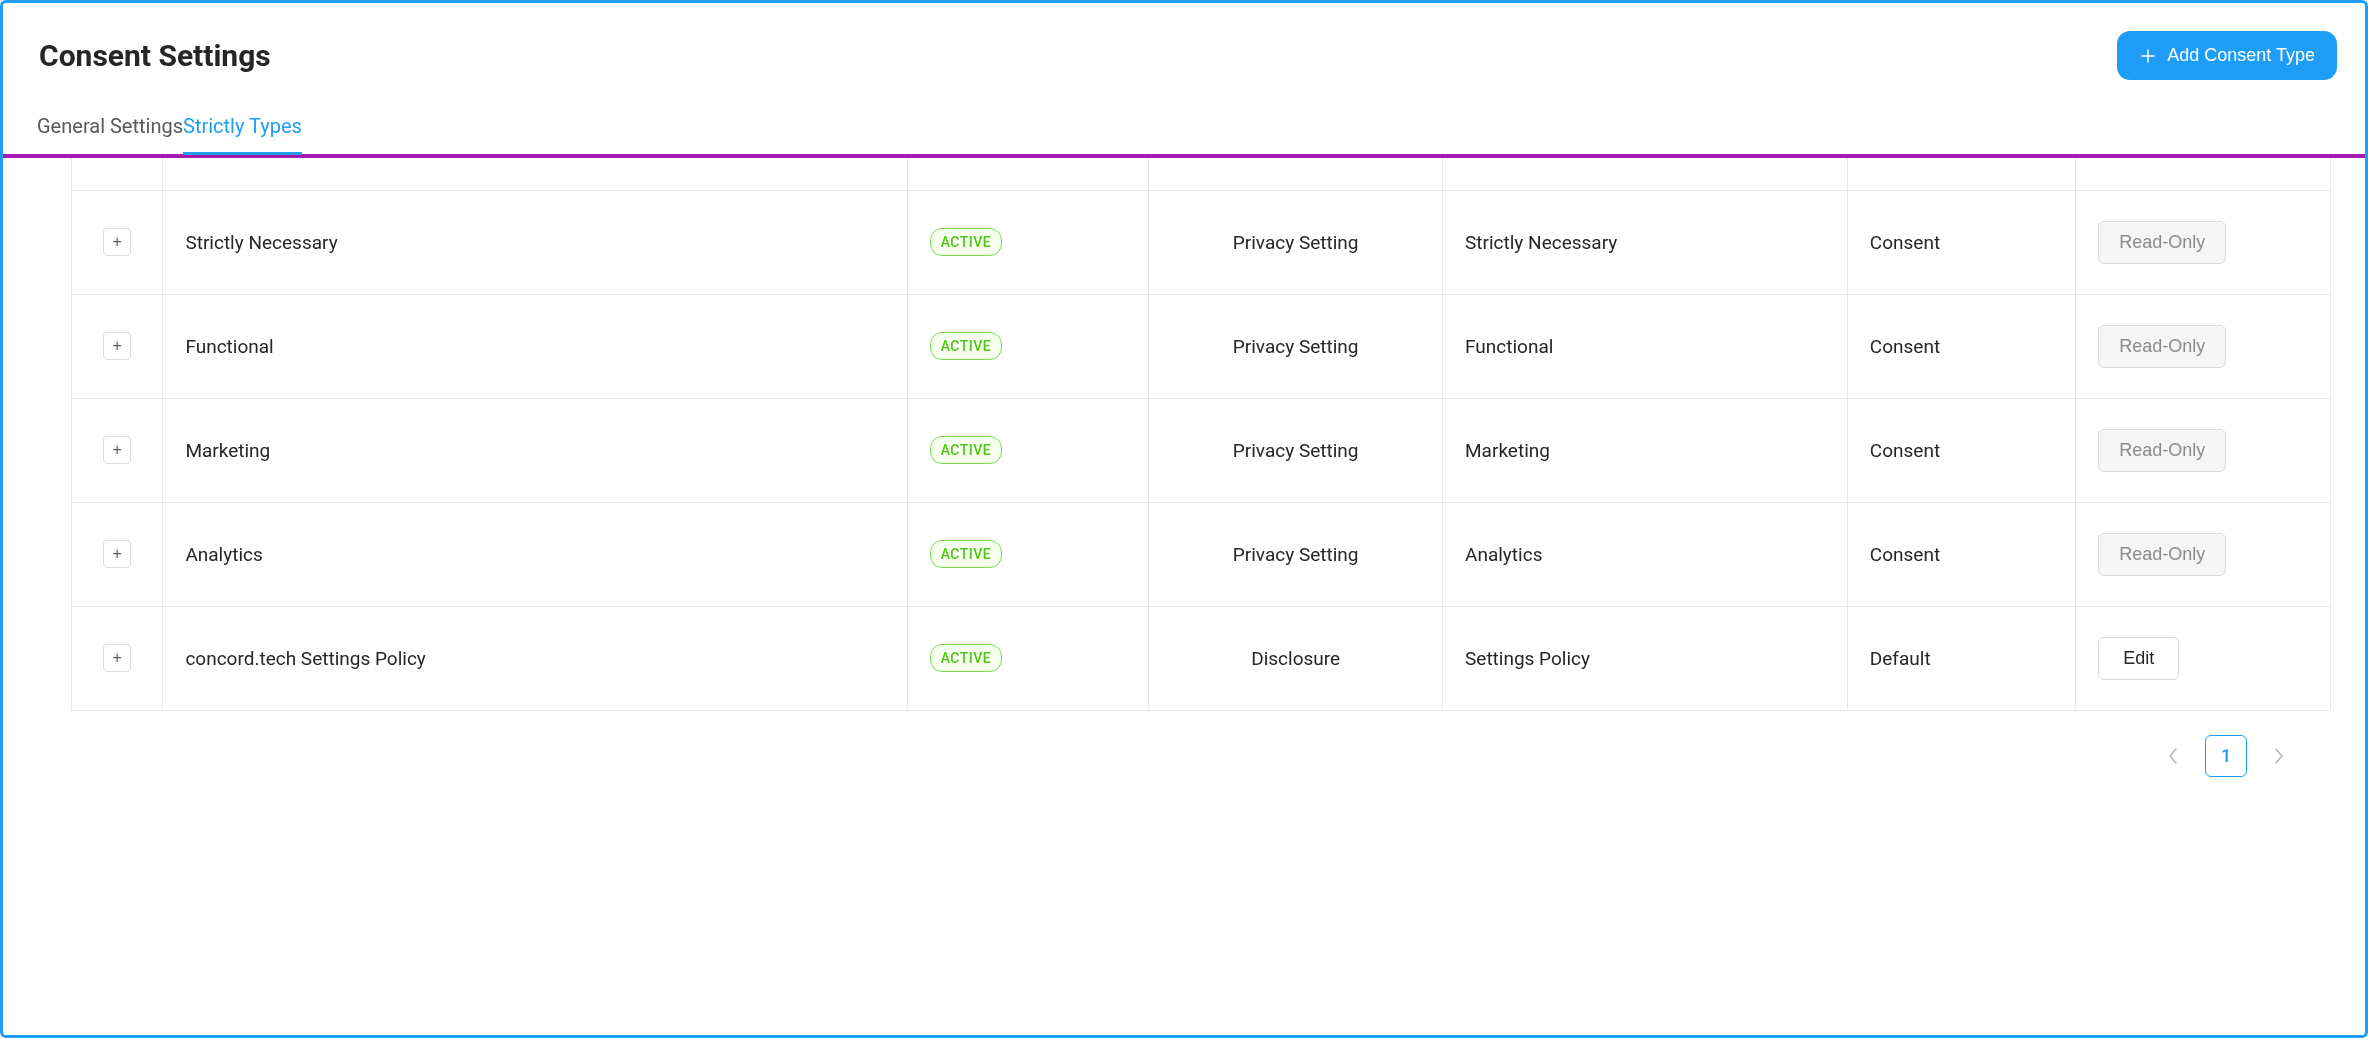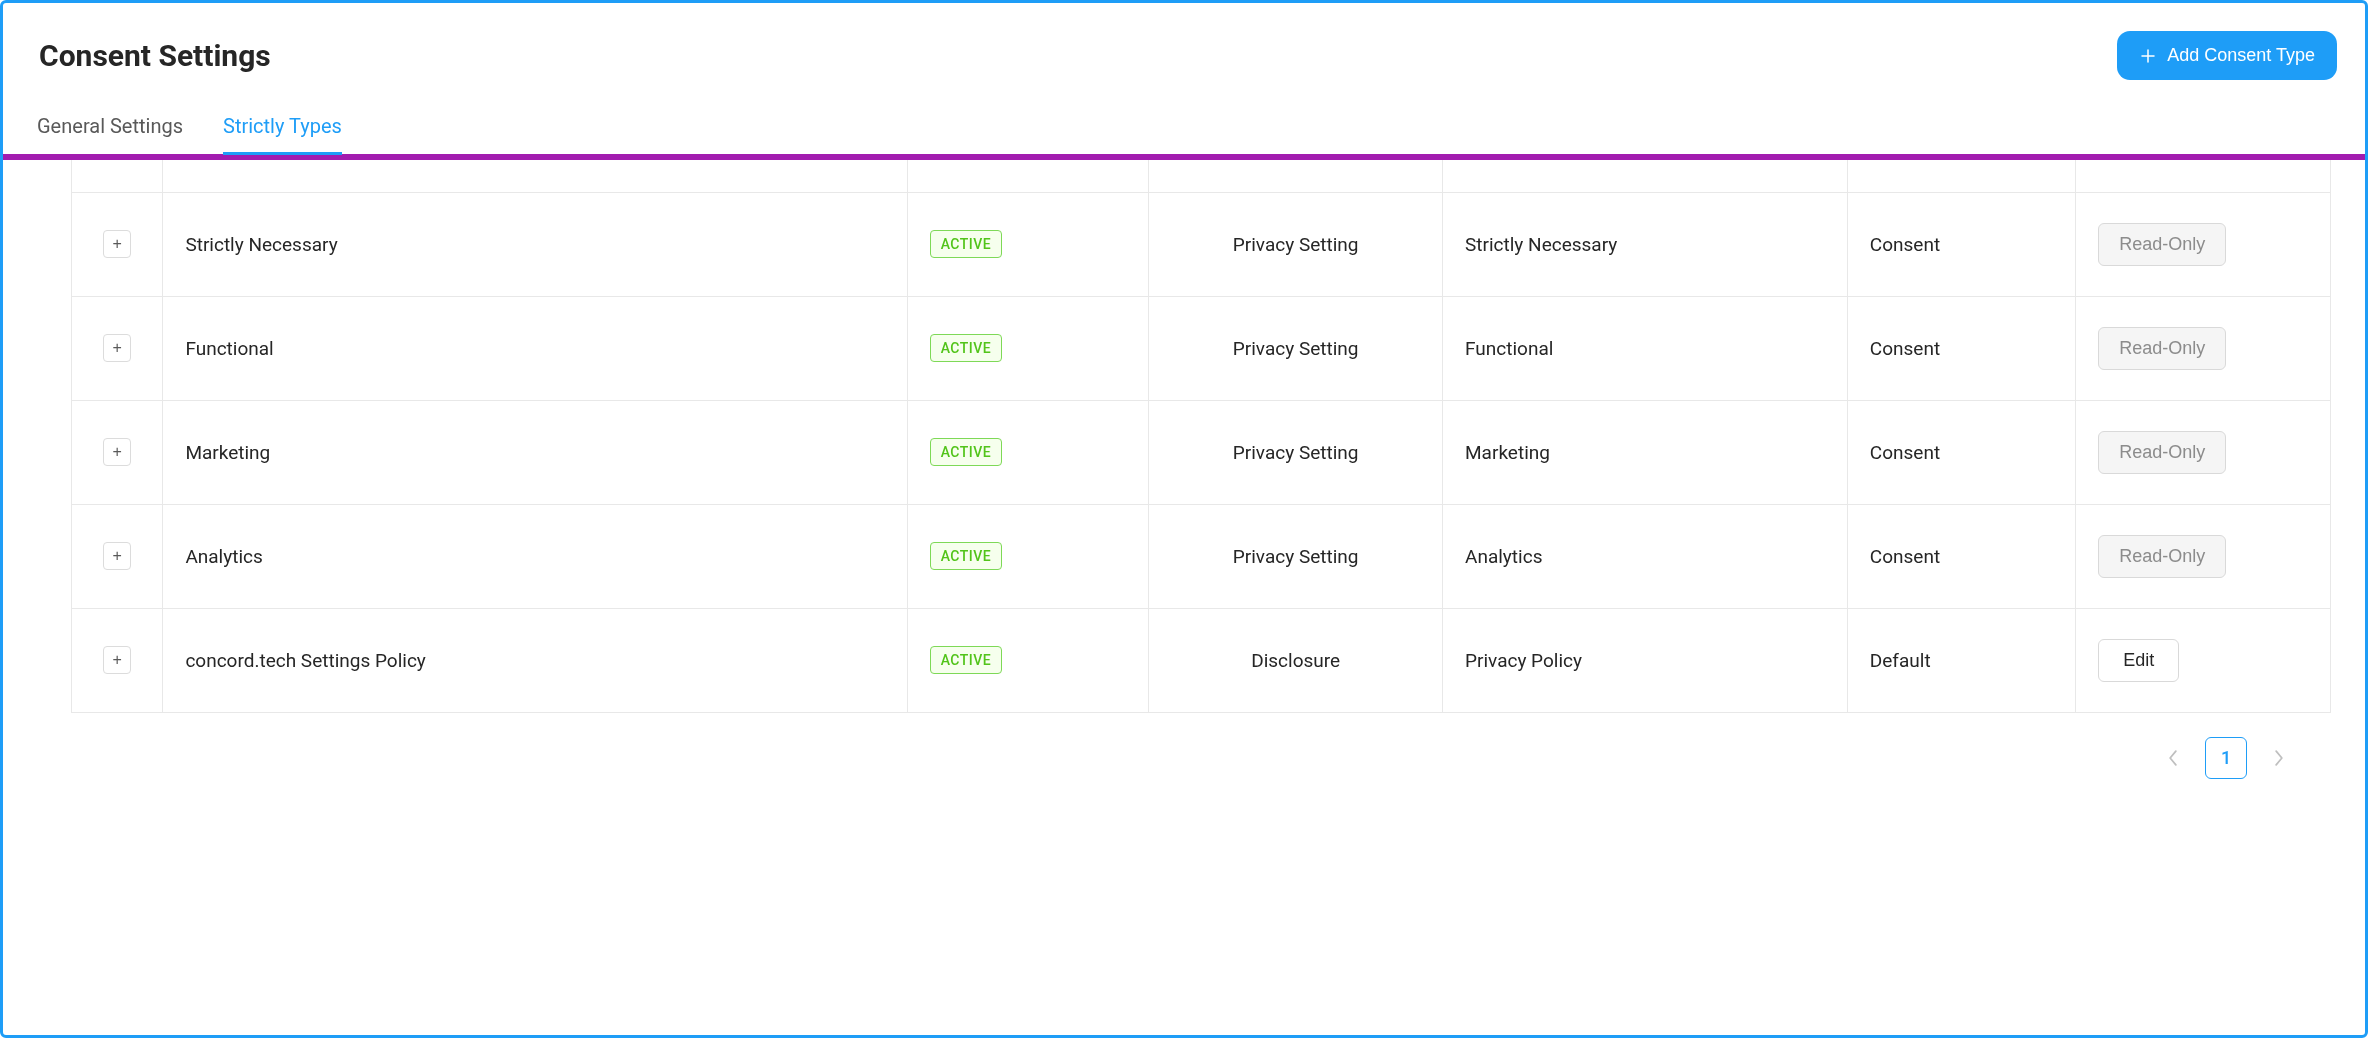--- a/index.html
+++ b/index.html
@@ -47,23 +47,22 @@
     cursor: pointer;
   }
   .add-btn svg {
     width: 18px;
     height: 18px;
     stroke: #fff;
     stroke-width: 2;
   }
   .tabs {
     display: flex;
-    gap: 40px;
     padding: 26px 28px 0 34px;
-    border-bottom: 6px solid #a21caf;
+    border-bottom: 4px solid #a21caf;
   }
   .tab {
     font-size: 20px;
     color: #595959;
     padding-bottom: 14px;
     cursor: pointer;
     font-weight: 400;
   }
   .tab.active {
     color: #1e9df7;
@@ -124,21 +123,21 @@
   }
   .status-badge {
     display: inline-block;
     border: 1px solid #7ed957;
     background: #f6ffed;
     color: #52c41a;
     font-size: 14px;
     font-weight: 500;
     letter-spacing: 0.5px;
     padding: 5px 10px;
-    border-radius: 4px;
+    border-radius: 12px;
   }
   .col-category {
     width: 225px;
     text-align: center;
   }
   .col-subcategory {
     width: 310px;
   }
   .col-basis {
     width: 175px;
@@ -297,21 +296,21 @@
 
         <tr>
           <td class="col-expand">
             <button class="expand-btn">+</button>
           </td>
           <td class="col-name">concord.tech Settings Policy</td>
           <td class="col-status">
             <span class="status-badge">ACTIVE</span>
           </td>
           <td class="col-category">Disclosure</td>
-          <td class="col-subcategory">Privacy Policy</td>
+          <td class="col-subcategory">Settings Policy</td>
           <td class="col-basis">Default</td>
           <td class="col-action">
             <button class="edit-btn">Edit</button>
           </td>
         </tr>
 
       </tbody>
     </table>
   </div>
 

